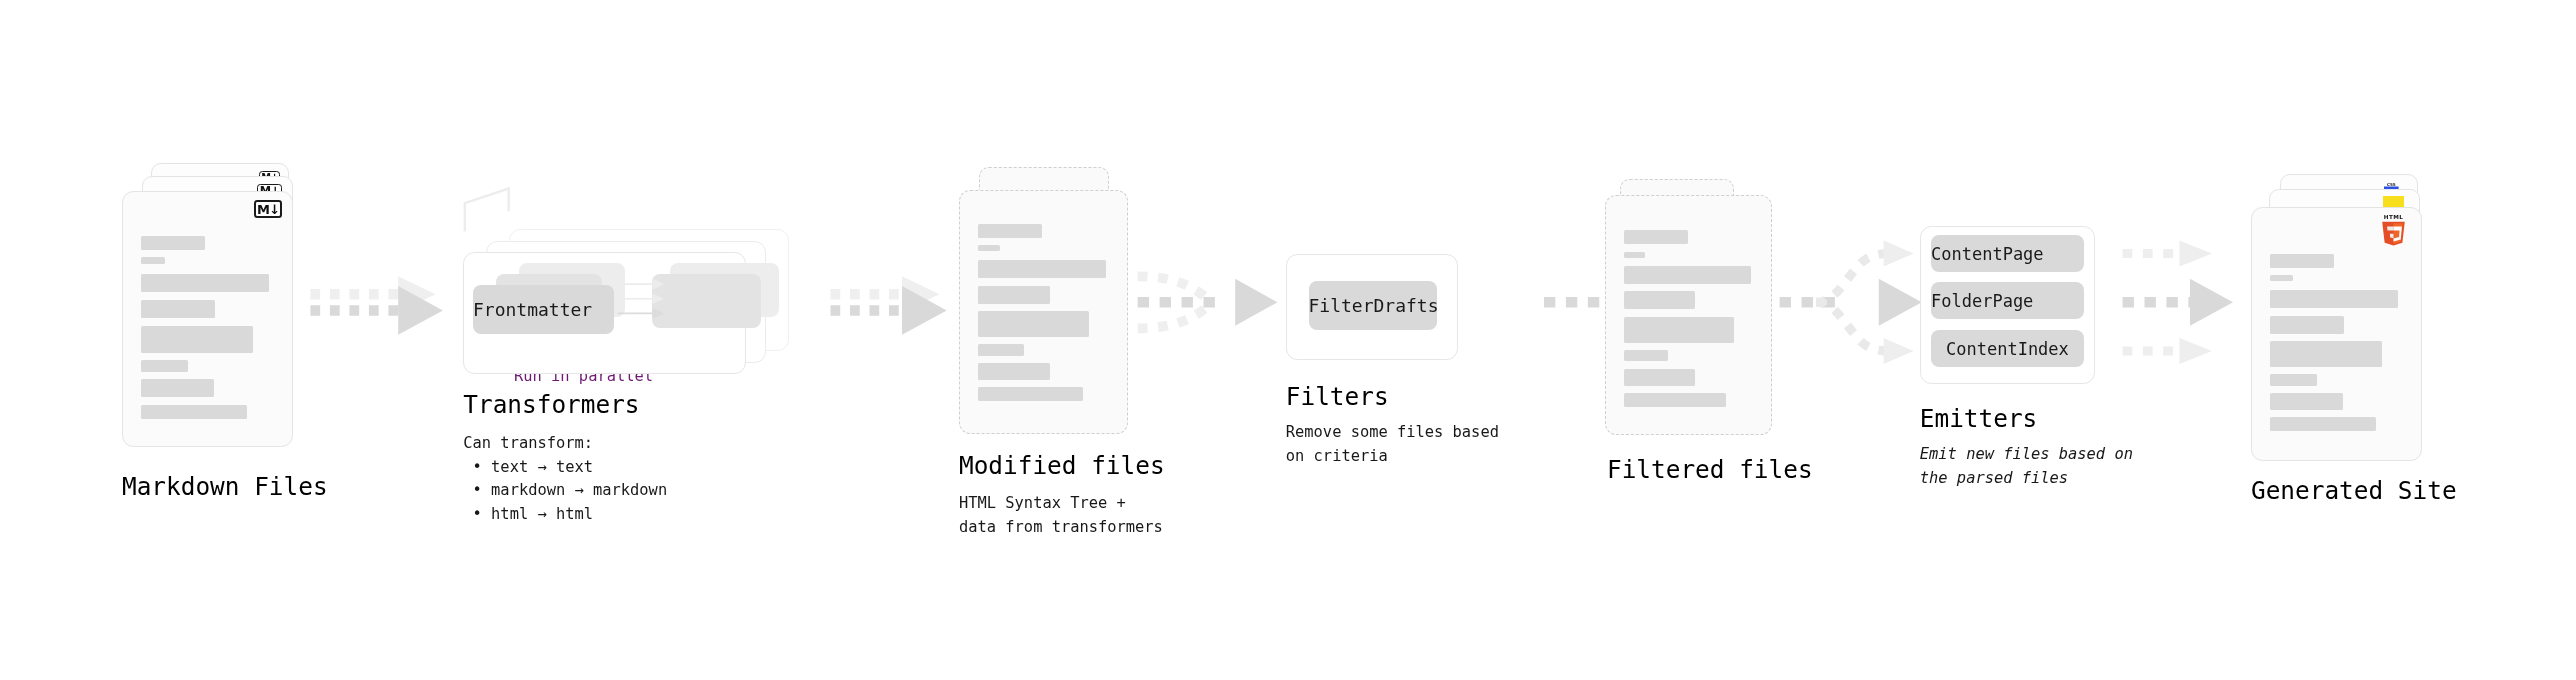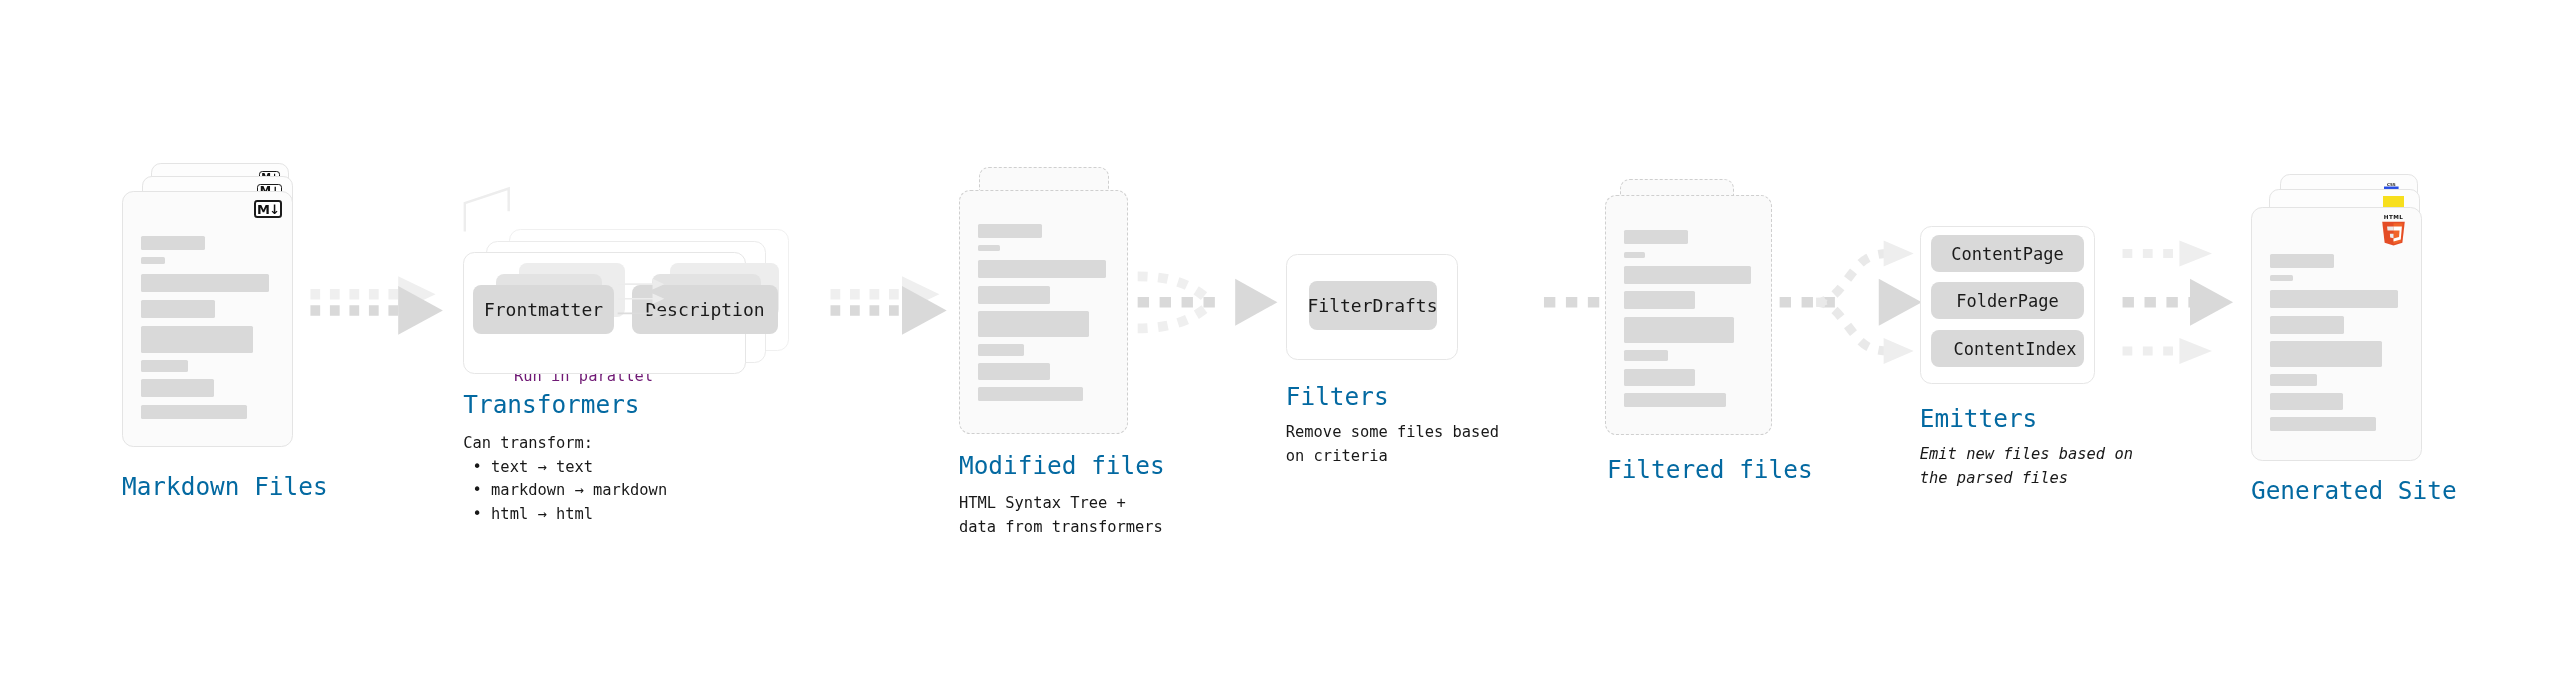--- a/index.html
+++ b/index.html
@@ -97,35 +97,34 @@
     border-radius: 11.4px;
     background: #ffffff;
     box-sizing: border-box;
   }
   .chip {
     position: absolute;
     background: #d9d9d9;
     border-radius: 8.1px;
     display: flex;
     align-items: center;
-    justify-content: center;
     color: #1a1a1a;
     font-size: 18px;
     letter-spacing: 0px;
     white-space: nowrap;
     box-sizing: border-box;
   }
   .chip.faded-1 { background: #e3e3e3; }
   .chip.faded-2 { background: #ededed; }
 
   
   .title {
     position: absolute;
     font-size: 24.4px;
-    color: #0369a1;
+    color: #000000;
     white-space: nowrap;
     letter-spacing: 0px;
   }
   .caption {
     position: absolute;
     font-size: 15.4px;
     line-height: 23.6px;
     color: #181818;
     white-space: pre;
   }
@@ -245,23 +244,20 @@
     </div>
 
     <div class="chip faded-2" style="left:72px; top:76px; width:106px; height:54px; color:transparent;"></div>
     <div class="chip faded-1" style="left:49px; top:87px; width:106px; height:54px; color:transparent;"></div>
     <div class="chip" style="left:26px; top:98px; width:141px; height:49px;">
         <span>Frontmatter</span>
       </div>
 
     <div class="chip faded-2" style="left:223px; top:76px; width:109px; height:54px; color:transparent;"></div>
     <div class="chip faded-1" style="left:205px; top:87px; width:109px; height:54px; color:transparent;"></div>
-    <div class="chip" style="left:185px; top:98px; width:146px; height:49px;">
-        <span>Description</span>
-      </div>
 
     <svg class="abs" width="65" height="65" viewBox="0 0 80 80" style="left:169px; top:89px;">
       <g stroke="#ececec" stroke-width="2" fill="#ececec">
         <line x1="2" y1="10" x2="46" y2="10"></line>
           <polygon points="46,5 57,10 46,15"></polygon>
         <line x1="2" y1="28" x2="46" y2="28"></line>
           <polygon points="46,23 57,28 46,33"></polygon>
       </g>
       <g stroke="#dcdcdc" stroke-width="2" fill="#dcdcdc">
         <line x1="2" y1="46" x2="46" y2="46"></line>

